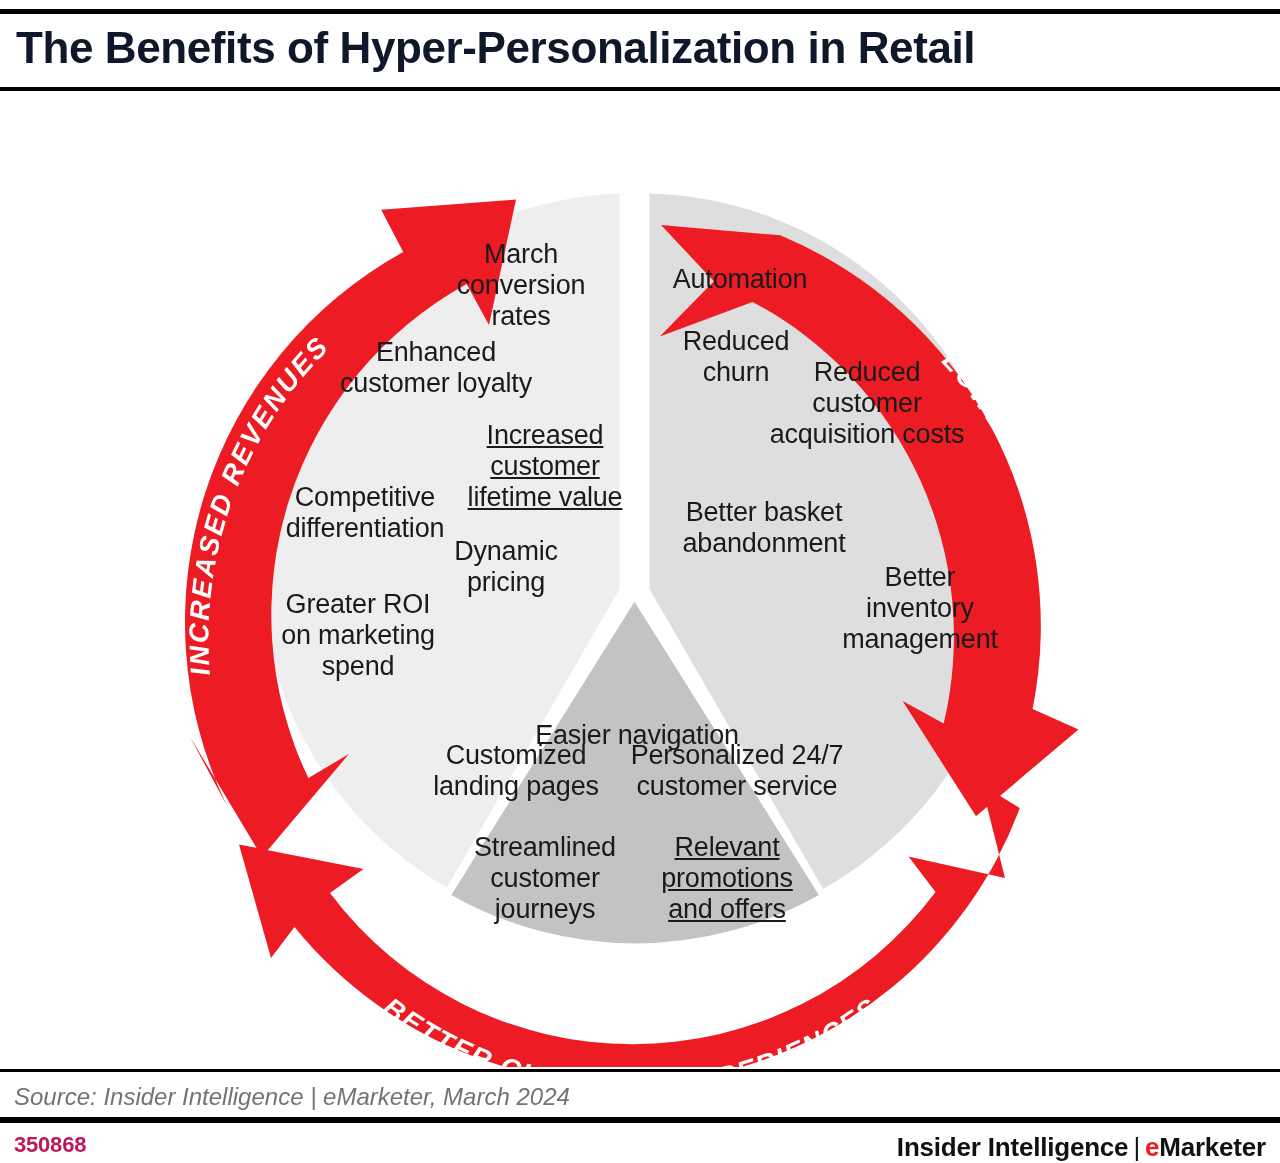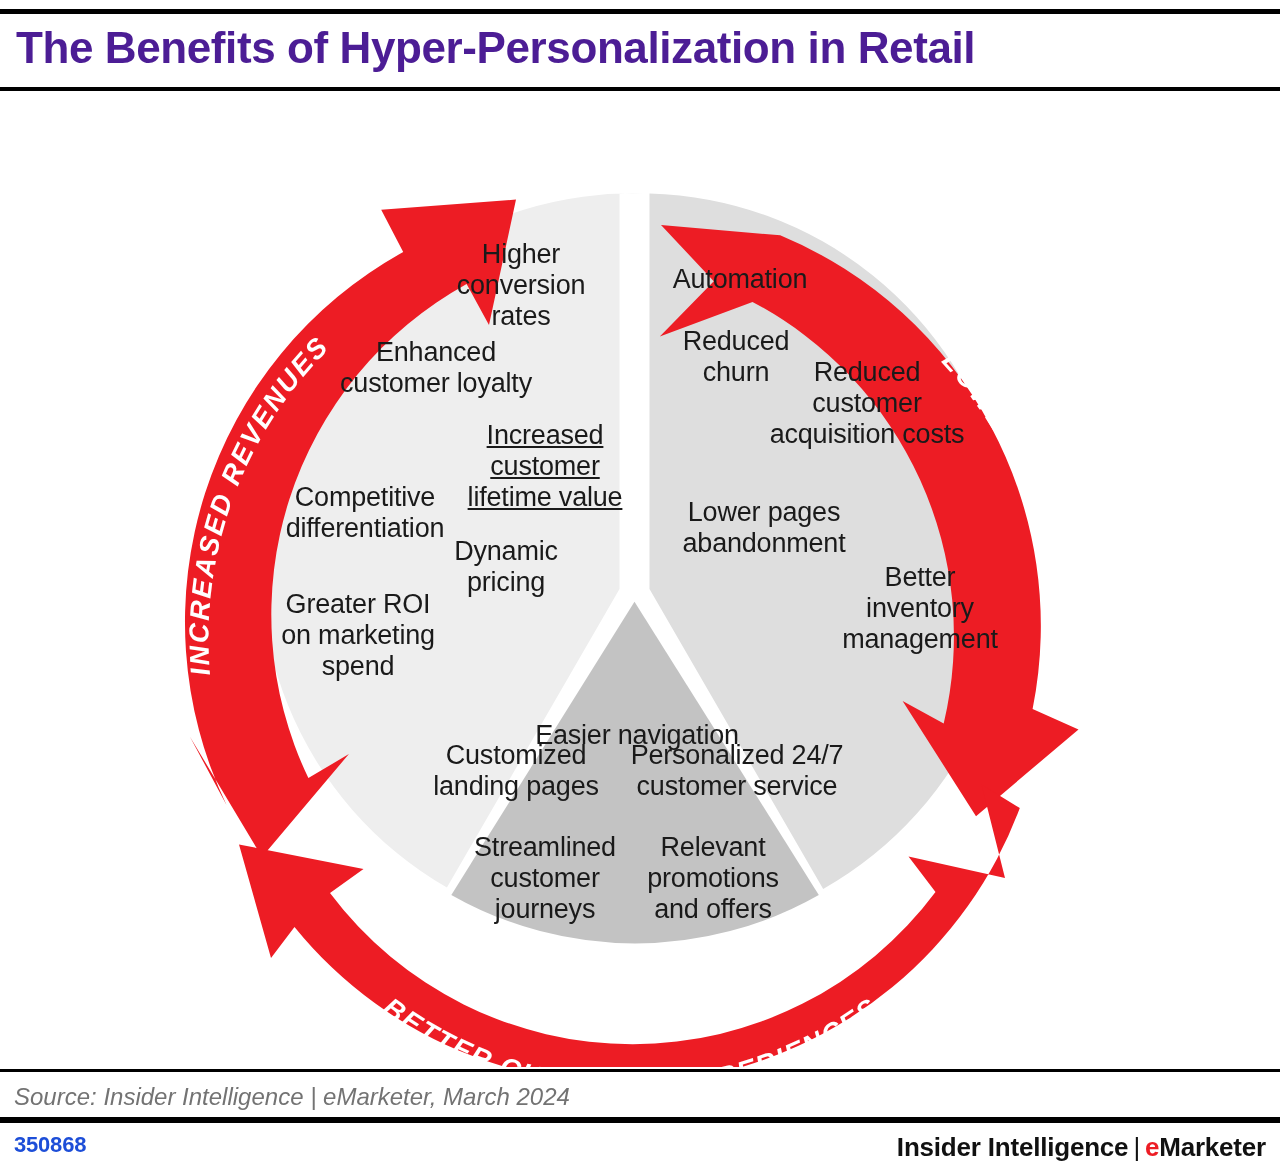--- a/index.html
+++ b/index.html
@@ -40,21 +40,21 @@
   #rule-above-source { top: 1069px; height: 3px; }
   #rule-above-footer { top: 1117px; height: 6px; }
 
   #page-title {
     position: absolute;
     left: 16px;
     top: 17px;
     font-size: 44px;
     line-height: 62px;
     font-weight: bold;
-    color: #4c1d95;
+    color: #0f172a;
     letter-spacing: -0.4px;
     white-space: nowrap;
   }
 
   
   #figure {
     position: absolute;
     left: 0;
     top: 92px;
     width: 1280px;
@@ -81,21 +81,21 @@
     font-style: italic;
     color: #737373;
     white-space: nowrap;
   }
   #figure-number {
     position: absolute;
     left: 14px;
     top: 1132px;
     font-size: 22px;
     font-weight: bold;
-    color: #1d4ed8;
+    color: #be185d;
     letter-spacing: -0.2px;
   }
   #brand {
     position: absolute;
     right: 14px;
     top: 1132px;
     font-size: 26px;
     font-weight: bold;
     color: #111111;
     white-space: nowrap;
@@ -186,21 +186,21 @@
 
       <text fill="#ffffff" font-family="Liberation Sans, sans-serif" font-size="27.5" font-weight="bold" font-style="italic" letter-spacing="2.2">
         <textPath href="#arcLowCost" startOffset="46%" text-anchor="middle" id="tp-lowcost">LOWER COSTS</textPath>
       </text>
 
       <text fill="#ffffff" font-family="Liberation Sans, sans-serif" font-size="27.5" font-weight="bold" font-style="italic" letter-spacing="2.2">
         <textPath href="#arcBetterCx" startOffset="50%" text-anchor="middle" id="tp-bettercx">BETTER CUSTOMER EXPERIENCES</textPath>
       </text>
     </svg>
 
-    <div class="seg-label" style="left:431px; top:147px; width:180px;">Higher
+    <div class="seg-label" style="left:431px; top:147px; width:180px;">March
 conversion
 rates</div>
 
     <div class="seg-label" style="left:316px; top:245px; width:240px;">Enhanced
 customer loyalty</div>
 
     <div class="seg-label" style="left:438px; top:328px; width:214px;text-decoration:underline;">Increased
 customer
 lifetime value</div>
 
@@ -216,40 +216,40 @@
 
     <div class="seg-label" style="left:650px; top:172px; width:180px;">Automation</div>
 
     <div class="seg-label" style="left:661px; top:234px; width:150px;">Reduced
 churn</div>
 
     <div class="seg-label" style="left:755px; top:265px; width:224px;">Reduced
 customer
 acquisition costs</div>
 
-    <div class="seg-label" style="left:666px; top:405px; width:196px;">Lower pages
+    <div class="seg-label" style="left:666px; top:405px; width:196px;">Better basket
 abandonment</div>
 
     <div class="seg-label" style="left:828px; top:470px; width:184px;">Better
 inventory
 management</div>
 
     <div class="seg-label" style="left:505px; top:628px; width:264px;">Easier navigation</div>
 
     <div class="seg-label" style="left:423px; top:648px; width:186px;">Customized
 landing pages</div>
 
     <div class="seg-label" style="left:617px; top:648px; width:240px;">Personalized 24/7
 customer service</div>
 
     <div class="seg-label" style="left:455px; top:740px; width:180px;">Streamlined
 customer
 journeys</div>
 
-    <div class="seg-label" style="left:623px; top:740px; width:180px;">Relevant
+    <div class="seg-label" style="left:637px; top:740px; width:180px;text-decoration:underline;">Relevant
 promotions
 and offers</div>
   </div>
 
   <div class="rule-thin" id="rule-above-source"></div>
 
   <div id="source-line">Source: Insider Intelligence | eMarketer, March 2024</div>
 
   <div class="rule-thick" id="rule-above-footer"></div>
 

